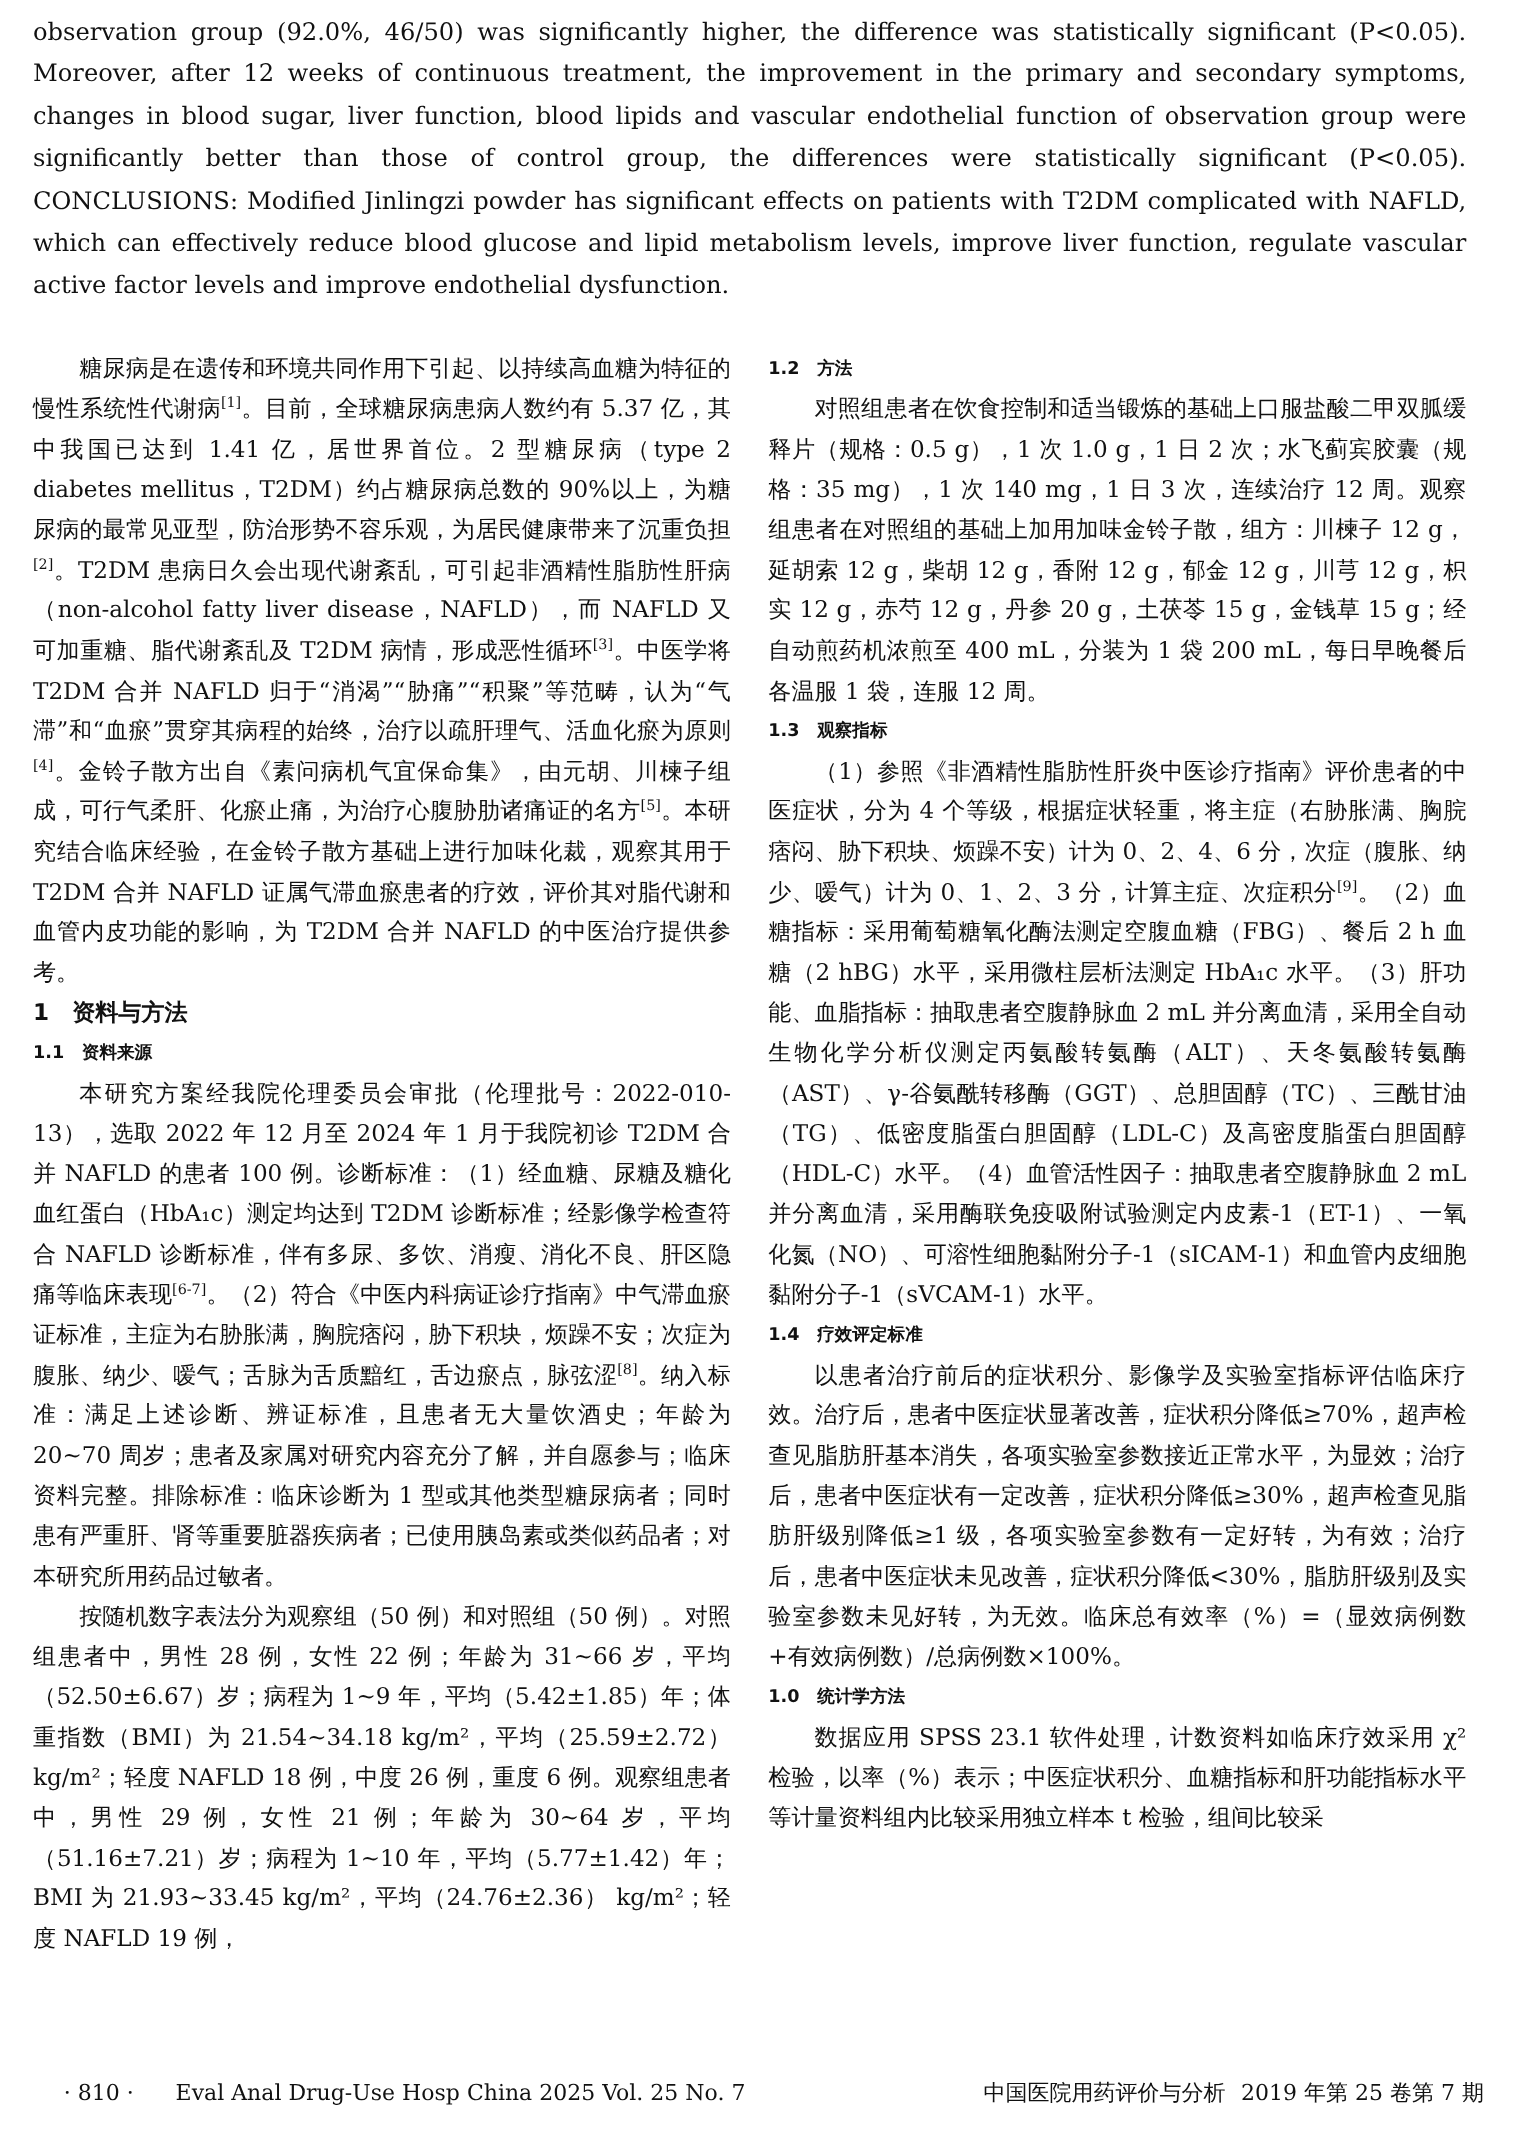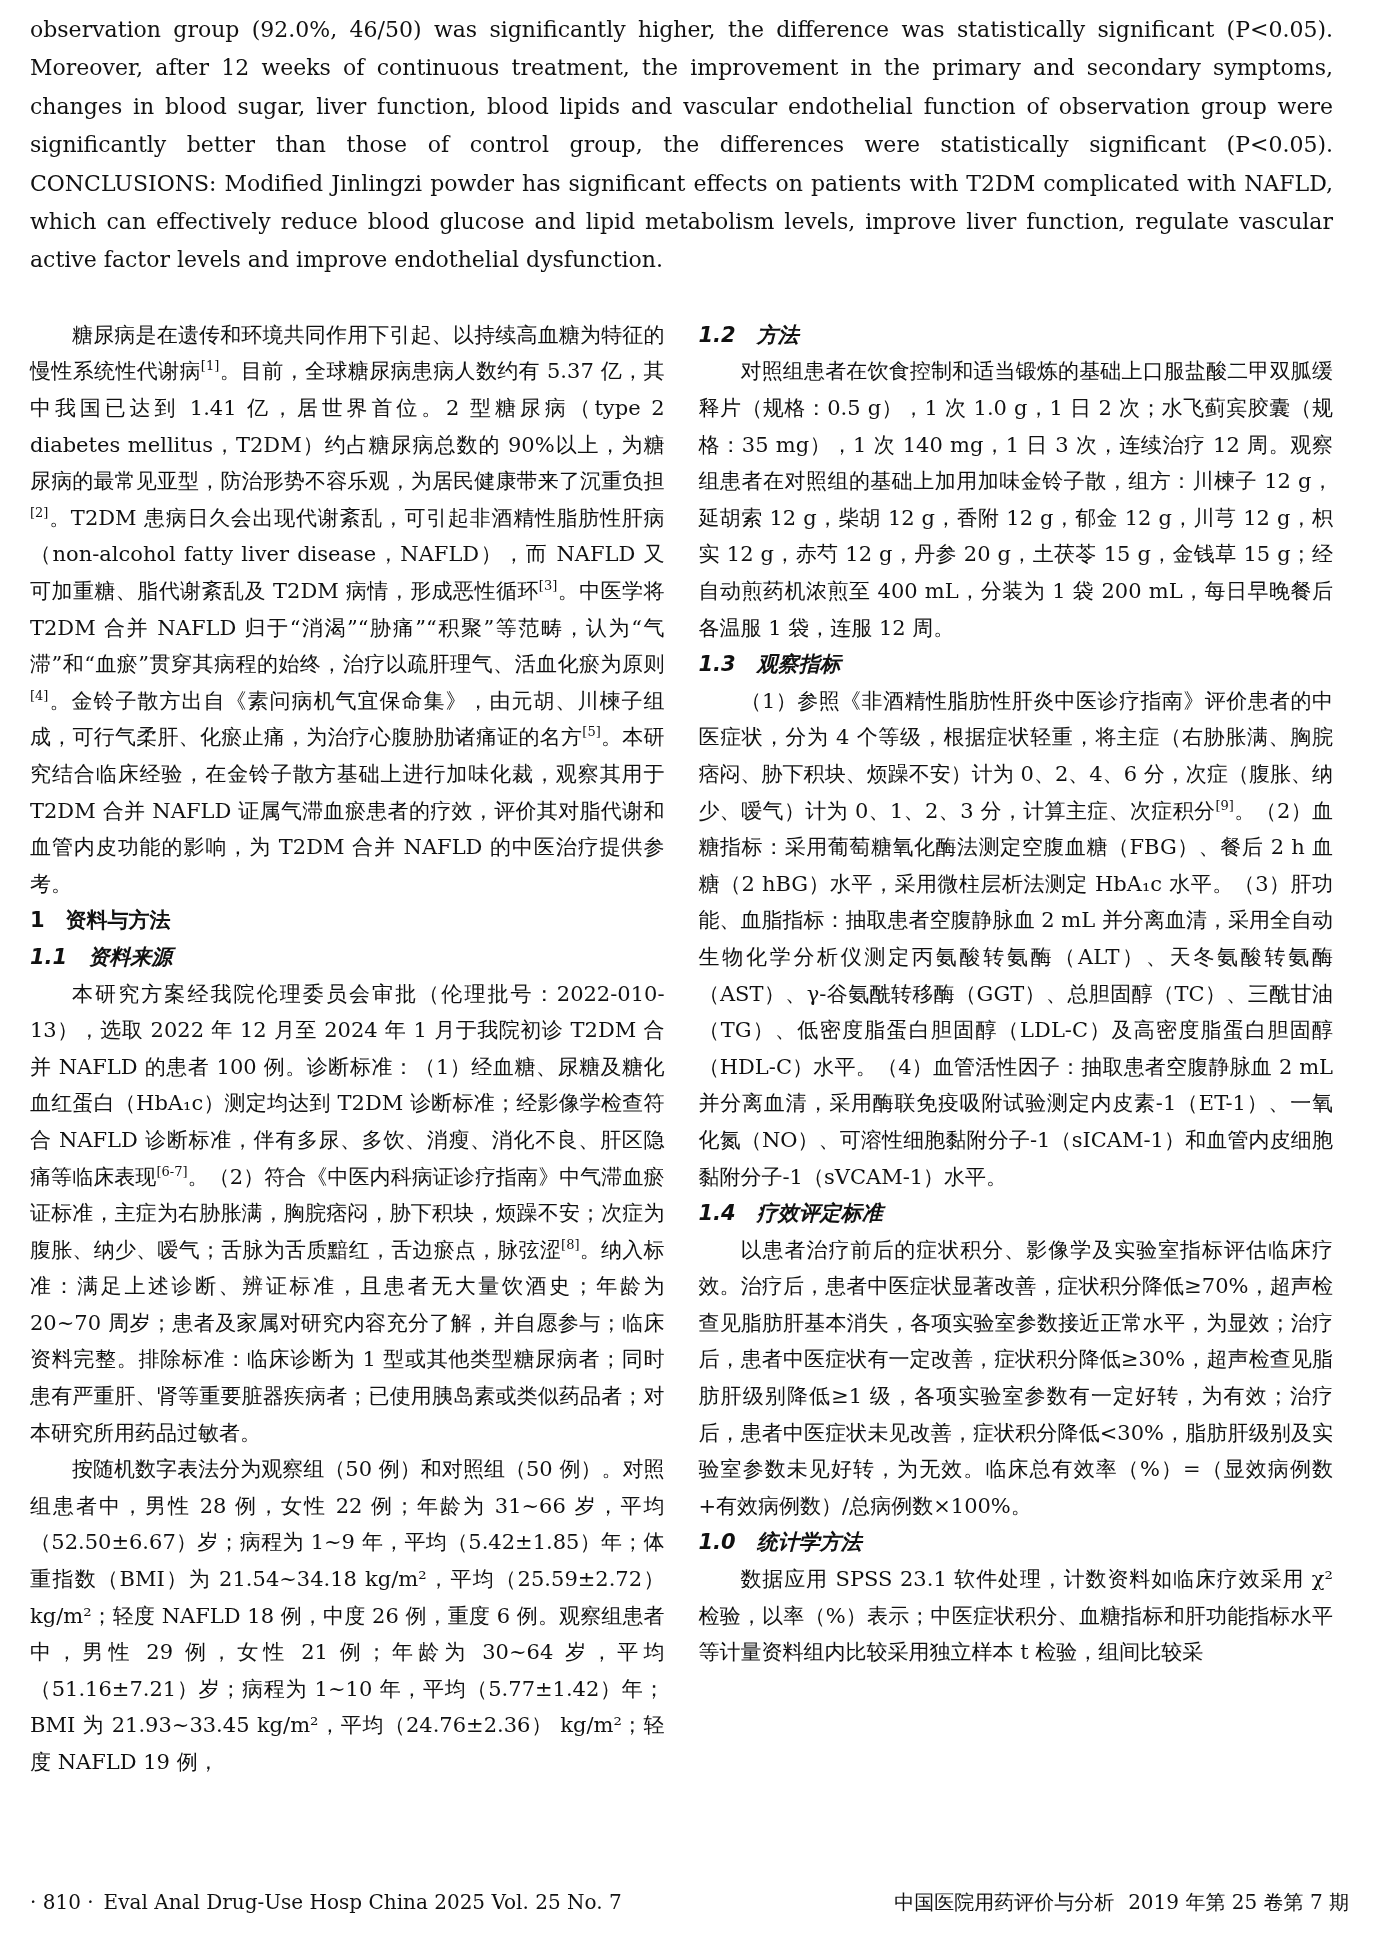--- a/index.html
+++ b/index.html
@@ -40,37 +40,37 @@
   }
   .col p { margin:0; }
   .para.indent { text-indent:2em; }
   .h1, .h2 {
     margin:0;
     font-family:"DejaVu Sans","Liberation Sans",sans-serif;
     font-weight:bold;
     line-height:36.6px;
   }
   .h1 { font-size:21px; }
-  .h2 { font-size:21px;font-style:italic; }
+  .h2 { font-size:16px; }
   sup {
     font-size:0.62em;
     line-height:0;
     vertical-align:super;
   }
   
   .footer {
     position:absolute;
     left:30px; right:26px; bottom:26px;
     display:flex;
     justify-content:space-between;
     align-items:baseline;
     font-size:20px;
     line-height:24px;
   }
-  .footer .left-part span { margin-right:10px; }
+  .footer .left-part span { margin-right:10px;margin-left:28px; }
   .footer .right-part span { margin-left:14px; }
 </style>
 </head>
 <body>
 
 <div class="page">
 
   <section class="abstract">
     <p class="en">observation group (92.0%, 46/50) was significantly higher, the difference was statistically significant (P&lt;0.05). Moreover, after 12 weeks of continuous treatment, the improvement in the primary and secondary symptoms, changes in blood sugar, liver function, blood lipids and vascular endothelial function of observation group were significantly better than those of control group, the differences were statistically significant (P&lt;0.05). CONCLUSIONS: Modified Jinlingzi powder has significant effects on patients with T2DM complicated with NAFLD, which can effectively reduce blood glucose and lipid metabolism levels, improve liver function, regulate vascular active factor levels and improve endothelial dysfunction.</p>
   </section>

